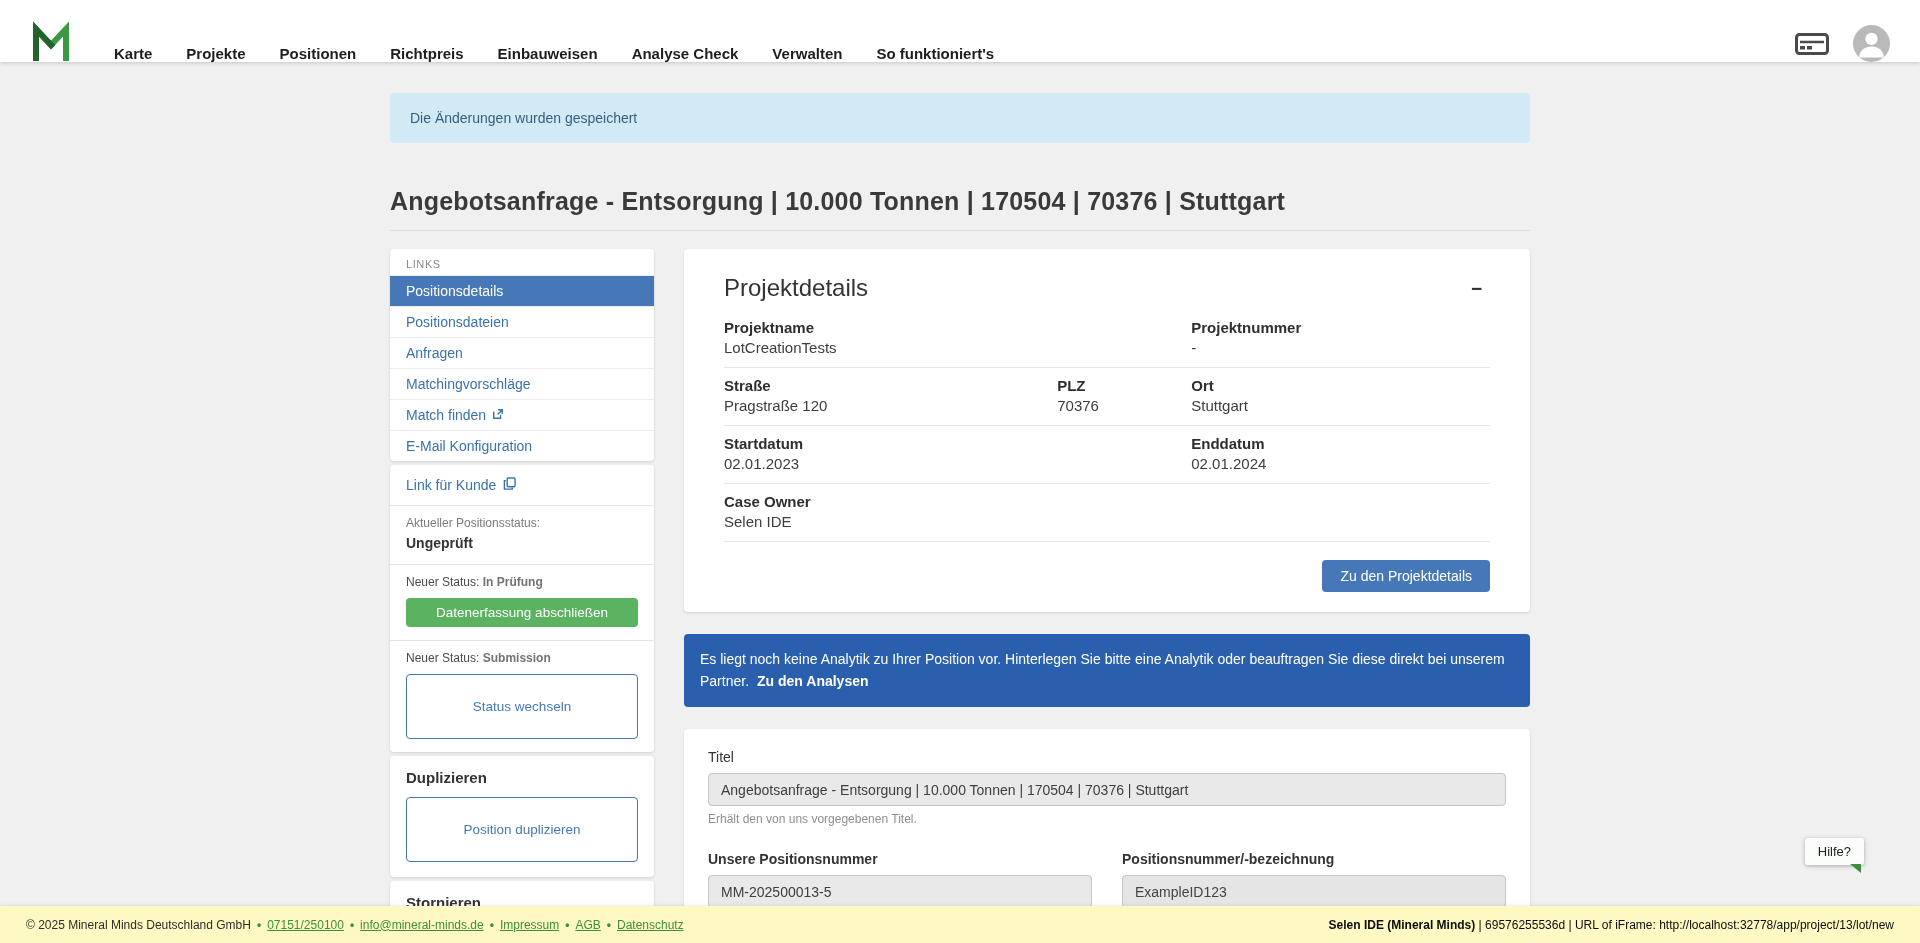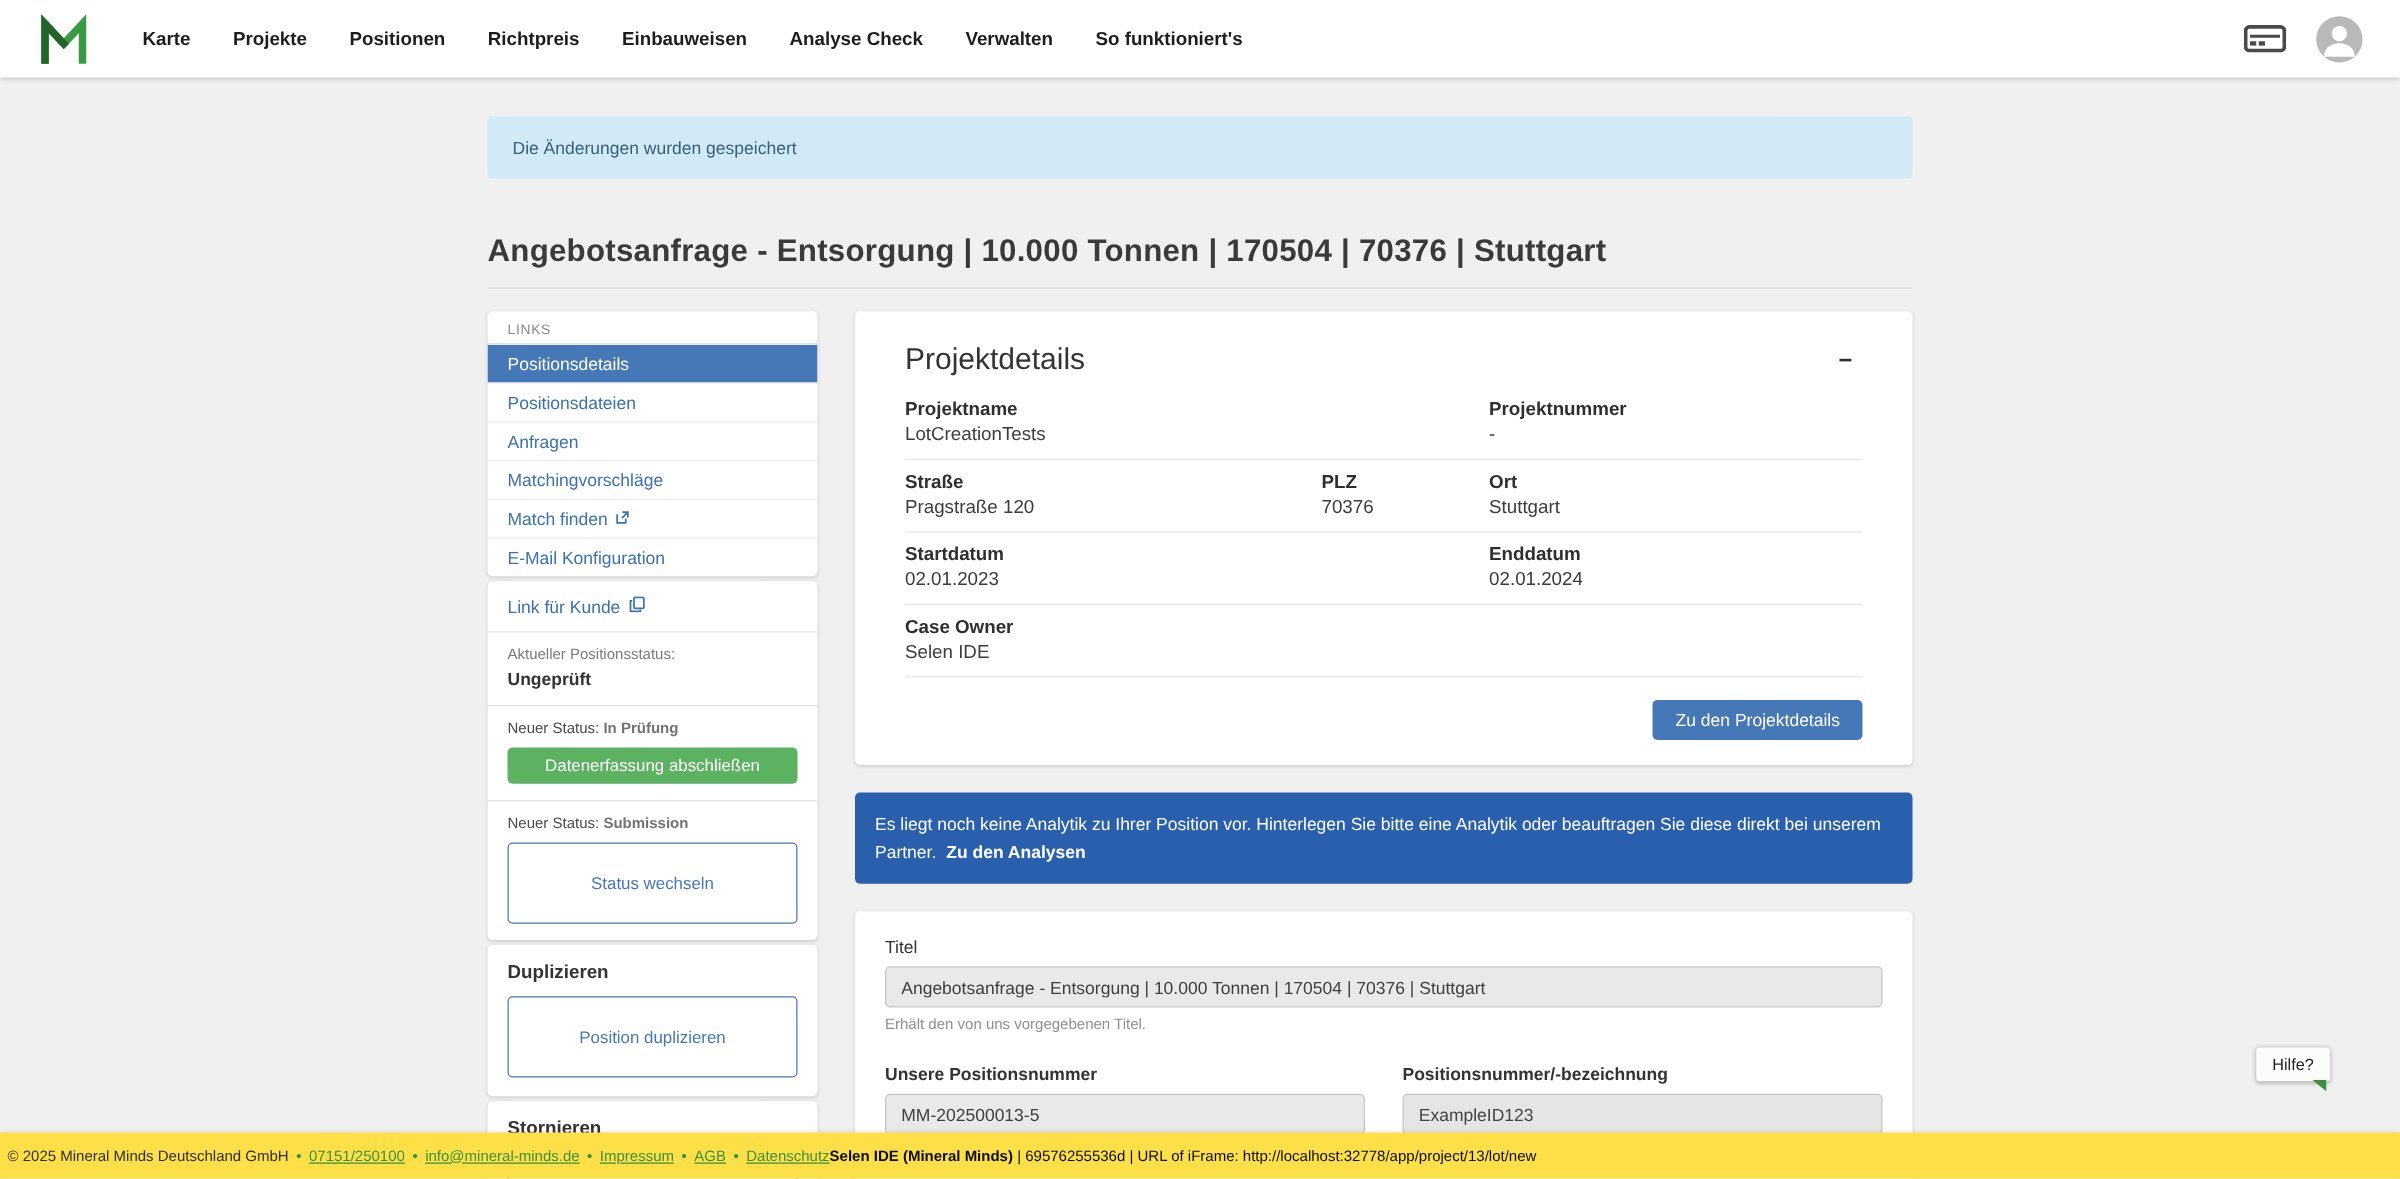--- a/index.html
+++ b/index.html
@@ -3,21 +3,21 @@
 <meta charset="utf-8">
 <style>
   *{box-sizing:border-box;margin:0;padding:0}
   html,body{width:1920px;height:943px}
   body{
     font-family:"Liberation Sans","DejaVu Sans",sans-serif;
     background:#f0f0f0;color:#333;overflow:hidden;position:relative;
   }
   
   .appbar{height:62px;background:#fff;box-shadow:0 1px 4px rgba(0,0,0,.18);
-    display:flex;align-items:center;padding:0 30px;position:relative;z-index:6}
+    display:flex;align-items:flex-end;padding:0 30px;position:relative;z-index:6}
   .logo{width:42px;height:42px;margin-right:42px;cursor:pointer;flex:0 0 auto}
   .nav{display:flex;gap:34px;align-items:center}
   .nav-item{font-size:15px;font-weight:600;color:#1d1d1d;cursor:pointer;white-space:nowrap}
   .appbar-right{margin-left:auto;display:flex;align-items:center;gap:24px}
   .device-icon{cursor:pointer;display:flex;align-items:center}
   .avatar{width:37px;height:37px;border-radius:50%;background:#b9b9b9;display:flex;
     align-items:center;justify-content:center;cursor:pointer;overflow:hidden}
   
   .container{width:1140px;margin:0 auto;padding-top:31px}
   .alert{background:#d2e9f6;color:#35607a;border-radius:4px;padding:17px 20px;font-size:14px}
@@ -69,22 +69,22 @@
   .form-card{padding:20px 24px 36px}
   .f-label{font-size:14px;color:#333;margin-bottom:8px}
   .f-label.bold{font-weight:700}
   .input{width:100%;height:33px;border:1px solid #c6c6c6;border-radius:4px;background:#e5e5e5;
     font-size:14px;padding:0 12px;color:#444;font-family:inherit}
   .input:disabled{background:#e9e9e9;color:#3e3e3e;opacity:1}
   .helper{font-size:12px;color:#8f8f8f;margin-top:6px}
   .form-row{display:flex;gap:30px;margin-top:25px}
   .form-col{flex:1;min-width:0}
   
-  .footer{position:absolute;left:0;right:0;bottom:0;height:37px;background:#fde047;z-index:10;
-    display:flex;align-items:center;justify-content:flex-start;padding:0 6px;font-size:12px;
+  .footer{position:absolute;left:0;right:0;bottom:0;height:37px;background:#fef9c3;z-index:10;
+    display:flex;align-items:center;justify-content:space-between;padding:0 26px;font-size:12px;
     box-shadow:0 -1px 3px rgba(0,0,0,.08)}
   .f-left{display:flex;align-items:center;gap:6px;color:#2e2e2e;white-space:nowrap}
   .f-bullet{color:#3d8f3d;font-weight:700}
   .f-link{color:#3d8f3d;text-decoration:underline;cursor:pointer}
   .f-right{color:#0c0c0c;white-space:nowrap}
   .f-right .bold{font-weight:700}
   
   .help-btn{position:absolute;right:56px;bottom:78px;background:#fbfdfb;padding:6px 13px;
     font-size:13px;color:#222;border-radius:3px;box-shadow:0 1px 4px rgba(0,0,0,.3);
     cursor:pointer;z-index:11}

